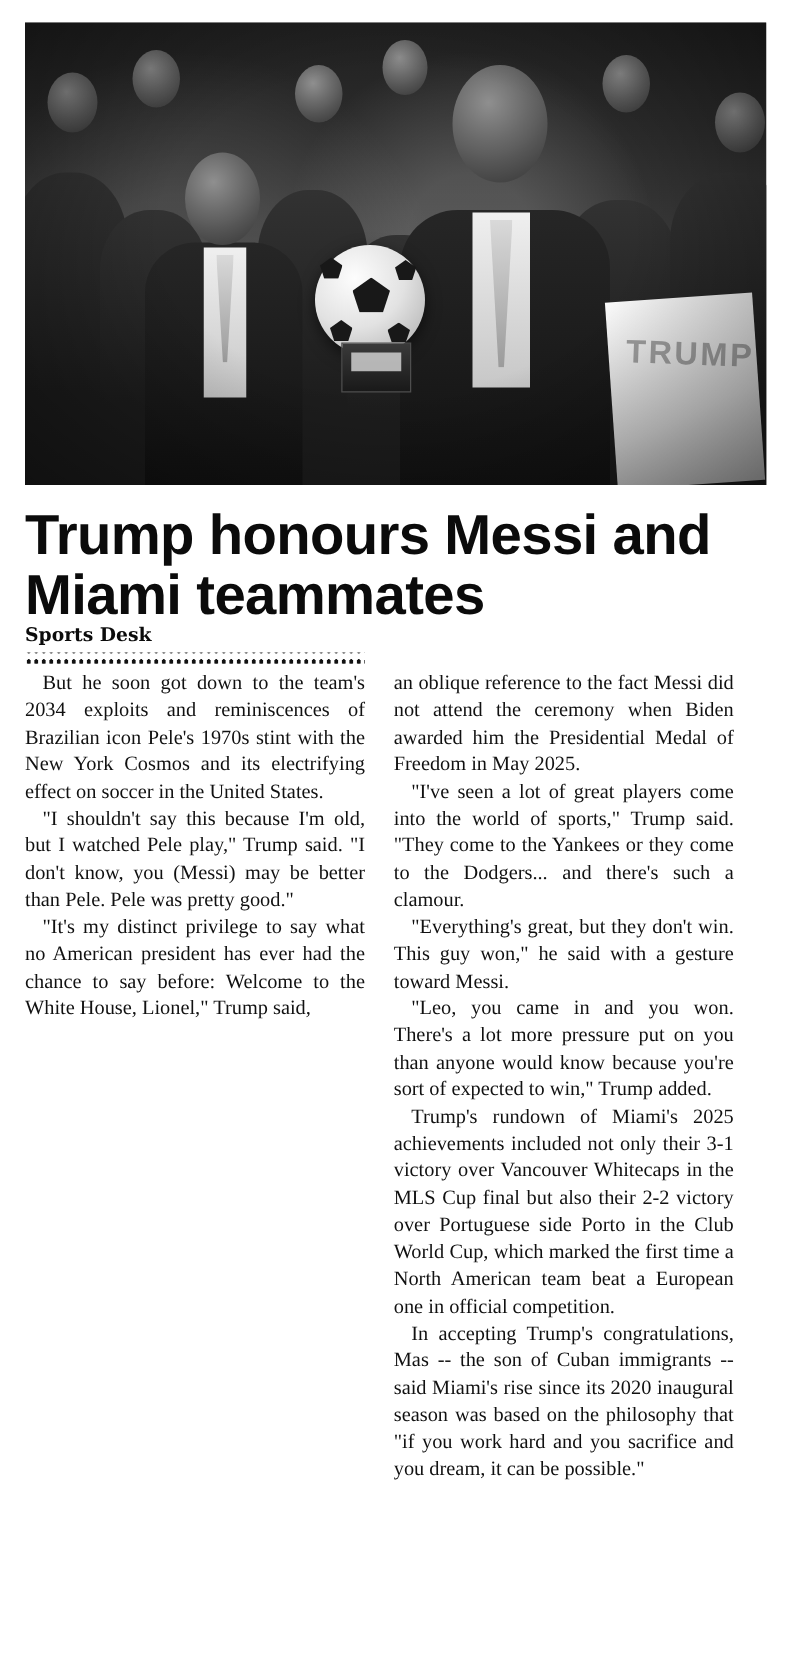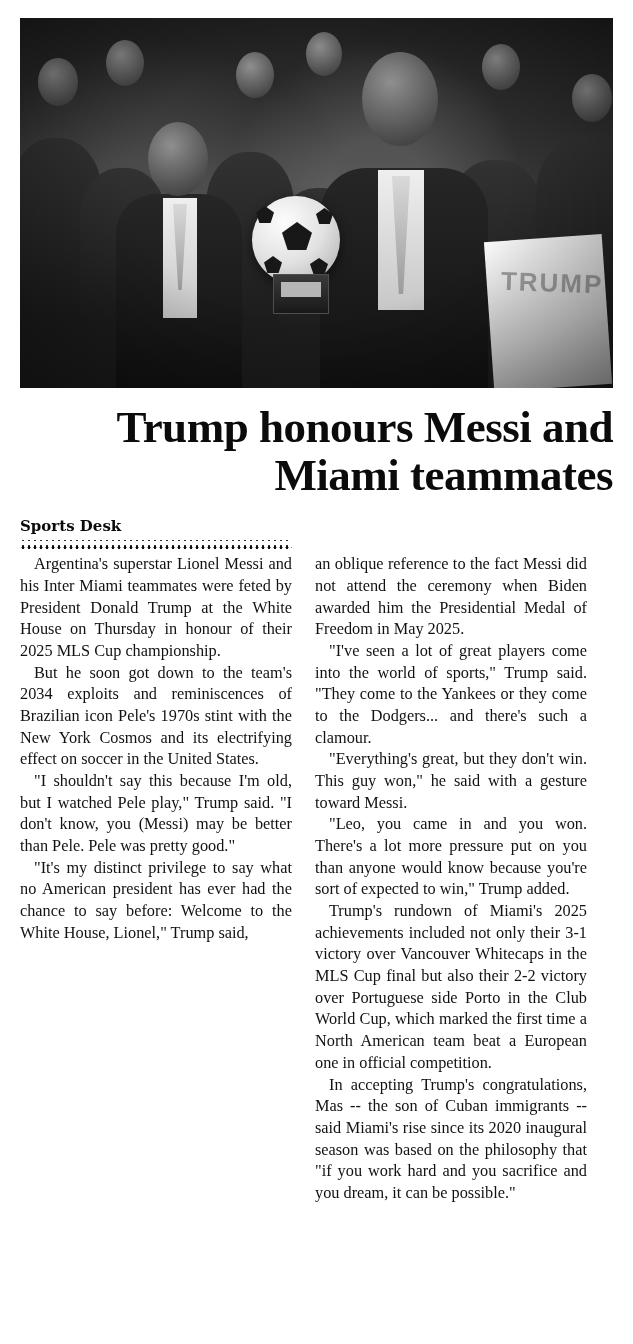--- a/index.html
+++ b/index.html
@@ -120,32 +120,30 @@
   }
   .vignette {
     position: absolute;
     inset: 0;
     background: radial-gradient(ellipse at 50% 45%, rgba(0,0,0,0) 45%, rgba(0,0,0,0.45) 100%);
   }
 
   
   .headline {
     margin: 16px 0 0 0;
-    font-family: Liberation Serif, serif;
+    font-family: Liberation Sans, sans-serif;
     font-weight: bold;
     font-size: 45px;
     line-height: 1.06;
     letter-spacing: -0.5px;
     color: #0b0b0b;
-    text-align: right;
   }
 
   
   .byline {
-    margin-top: 18px;
     font-family: "DejaVu Serif", serif;
     font-weight: bold;
     font-size: 15px;
     color: #0b0b0b;
   }
   .dotrule {
     width: 272px;
     height: 9px;
     margin-top: 5px;
     background-image: radial-gradient(#111 1.4px, rgba(0,0,0,0) 1.6px);
@@ -234,21 +232,20 @@
     </div>
   </div>
 
   <h1 class="headline">Trump honours Messi and Miami teammates</h1>
 
   <div class="byline">Sports Desk</div>
   <div class="dotrule"></div>
 
   <div class="cols">
     <div class="col left">
-      <p>Argentina's superstar Lionel Messi and his Inter Miami teammates were feted by President Donald Trump at the White House on Thursday in honour of their 2025 MLS Cup championship.</p>
       <p>But he soon got down to the team's 2034 exploits and reminiscences of Brazilian icon Pele's 1970s stint with the New York Cosmos and its electrifying effect on soccer in the United States.</p>
       <p>"I shouldn't say this because I'm old, but I watched Pele play," Trump said. "I don't know, you (Messi) may be better than Pele. Pele was pretty good."</p>
       <p>"It's my distinct privilege to say what no American president has ever had the chance to say before: Welcome to the White House, Lionel," Trump said,</p>
     </div>
     <div class="col right">
       <p>an oblique reference to the fact Messi did not attend the ceremony when Biden awarded him the Presidential Medal of Freedom in May 2025.</p>
       <p>"I've seen a lot of great players come into the world of sports," Trump said. "They come to the Yankees or they come to the Dodgers... and there's such a clamour.</p>
       <p>"Everything's great, but they don't win. This guy won," he said with a gesture toward Messi.</p>
       <p>"Leo, you came in and you won. There's a lot more pressure put on you than anyone would know because you're sort of expected to win," Trump added.</p>
       <p>Trump's rundown of Miami's 2025 achievements included not only their 3-1 victory over Vancouver Whitecaps in the MLS Cup final but also their 2-2 victory over Portuguese side Porto in the Club World Cup, which marked the first time a North American team beat a European one in official competition.</p>

